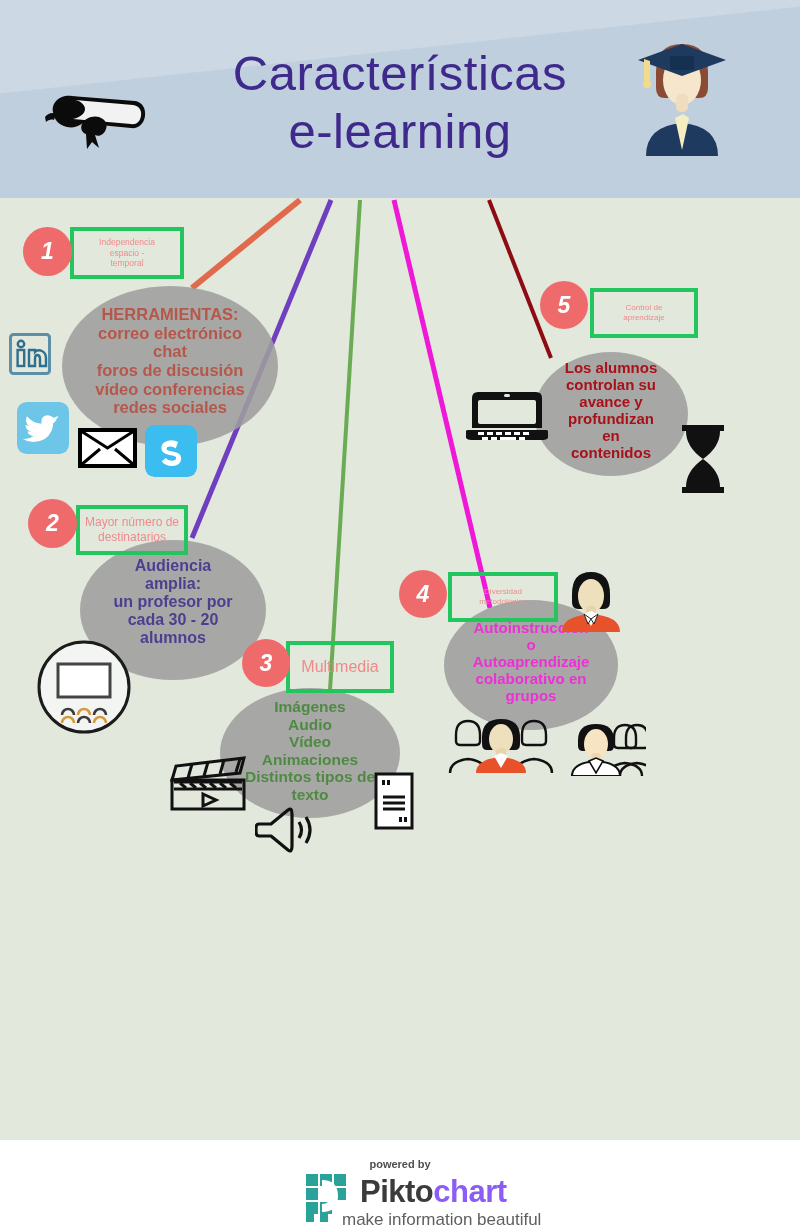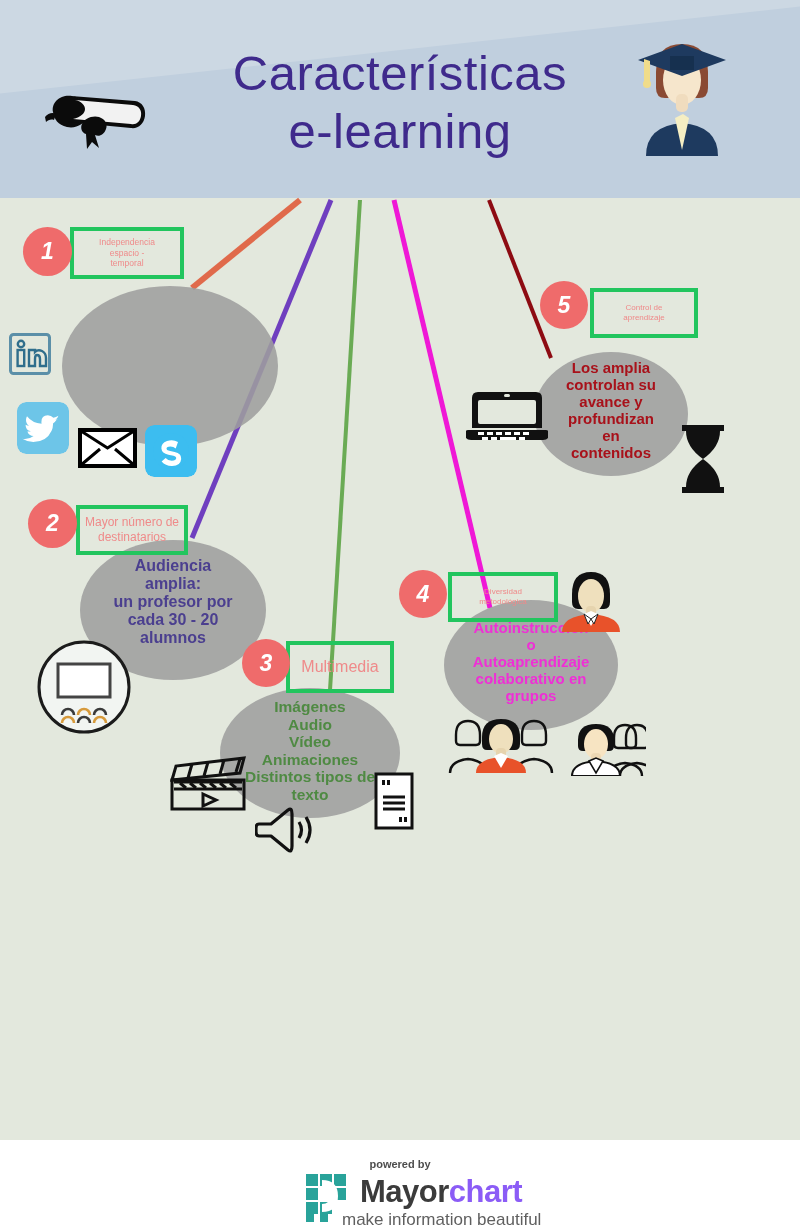--- a/index.html
+++ b/index.html
@@ -141,20 +141,26 @@
 
   <svg id="lines">
     <line x1="300" y1="200" x2="192" y2="288" stroke="#e06a4b" stroke-width="6"></line>
     <line x1="331" y1="200" x2="192" y2="538" stroke="#6f3fbf" stroke-width="5"></line>
     <line x1="360" y1="200" x2="330" y2="690" stroke="#6aab54" stroke-width="4"></line>
     <line x1="394" y1="200" x2="490" y2="608" stroke="#ef18d6" stroke-width="5"></line>
     <line x1="489" y1="200" x2="551" y2="358" stroke="#8d0b12" stroke-width="4"></line>
   </svg>
 
   <div class="ellipse" style="left:62px;top:286px;width:216px;height:160px;"></div>
+  <div class="etext" style="left:54px;top:305px;width:232px;font-size:16.5px;color:#b5574a;">HERRAMIENTAS:
+correo electrónico
+chat
+foros de discusión
+vídeo conferencias
+redes sociales</div>
 
   <div class="ellipse" style="left:80px;top:540px;width:186px;height:140px;"></div>
   <div class="etext" style="left:76px;top:557px;width:194px;font-size:16px;color:#4b3f8f;">Audiencia
 amplia:
 un profesor por
 cada 30 - 20
 alumnos</div>
 
   <div class="ellipse" style="left:220px;top:688px;width:180px;height:130px;"></div>
   <div class="etext" style="left:206px;top:698px;width:208px;font-size:15.5px;color:#4f8a43;text-align:center;">Imágenes
@@ -165,21 +171,21 @@
 texto</div>
 
   <div class="ellipse" style="left:444px;top:600px;width:174px;height:130px;"></div>
   <div class="etext" style="left:438px;top:620px;width:186px;font-size:15px;color:#ef2fd6;">Autoinstrucción
 o
 Autoaprendizaje
 colaborativo en
 grupos</div>
 
   <div class="ellipse" style="left:534px;top:352px;width:154px;height:124px;"></div>
-  <div class="etext" style="left:528px;top:360px;width:166px;font-size:15px;color:#a8111a;">Los amplia
+  <div class="etext" style="left:528px;top:360px;width:166px;font-size:15px;color:#a8111a;">Los alumnos
 controlan su
 avance y
 profundizan
 en
 contenidos</div>
 
   <div class="labelbox" style="left:70px;top:227px;width:106px;height:44px;font-size:8.5px;">Independencia
 espacio -
 temporal</div>
   <div class="badge" style="left:23px;top:227px;width:49px;height:49px;font-size:23px;">1</div>
@@ -351,17 +357,17 @@
         <rect x="28" y="0" width="12" height="12"></rect>
         <rect x="0" y="14" width="12" height="12"></rect>
         <rect x="30" y="14" width="10" height="12"></rect>
         <rect x="0" y="28" width="12" height="12"></rect>
         <rect x="14" y="28" width="12" height="12"></rect>
         <rect x="0" y="40" width="8" height="8"></rect>
         <rect x="14" y="40" width="8" height="8"></rect>
       </g>
       <path d="M16 6 q16 0 16 16 q0 16-16 16 v-8 q8 0 8-8 q0-8-8-8 Z" fill="#ffffff"></path>
     </svg>
-    <div id="pkname"><b>Mayor</b><span>chart</span></div>
+    <div id="pkname"><b>Pikto</b><span>chart</span></div>
     <div id="pktag">make information beautiful</div>
   </div>
 
 </div>
 
 </body></html>

